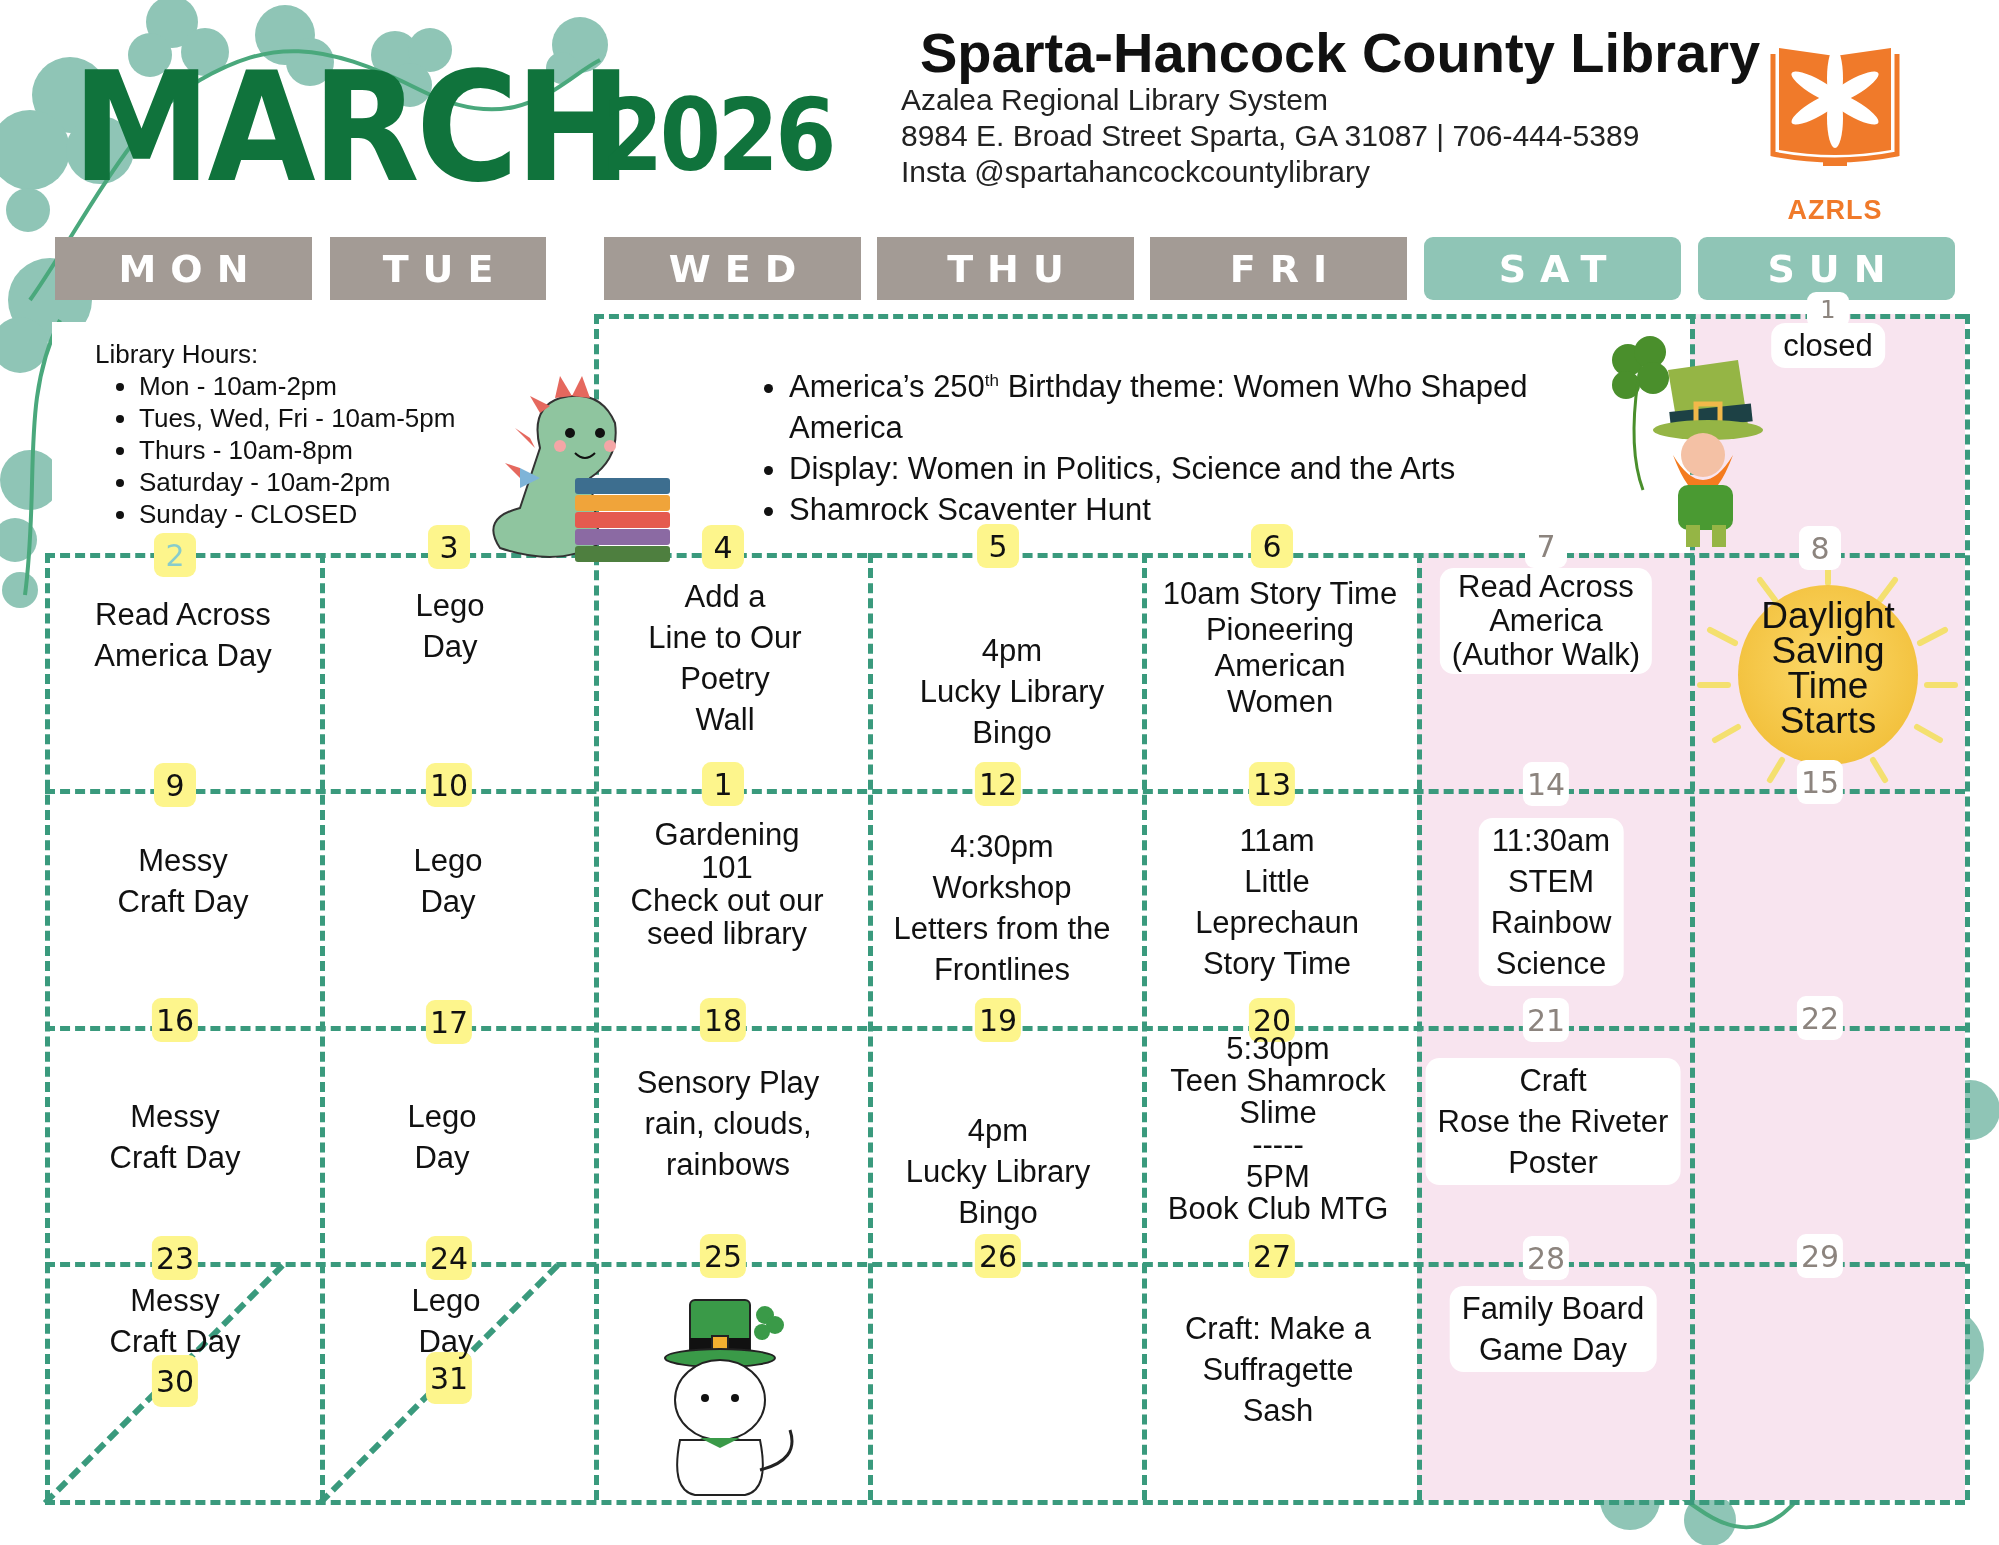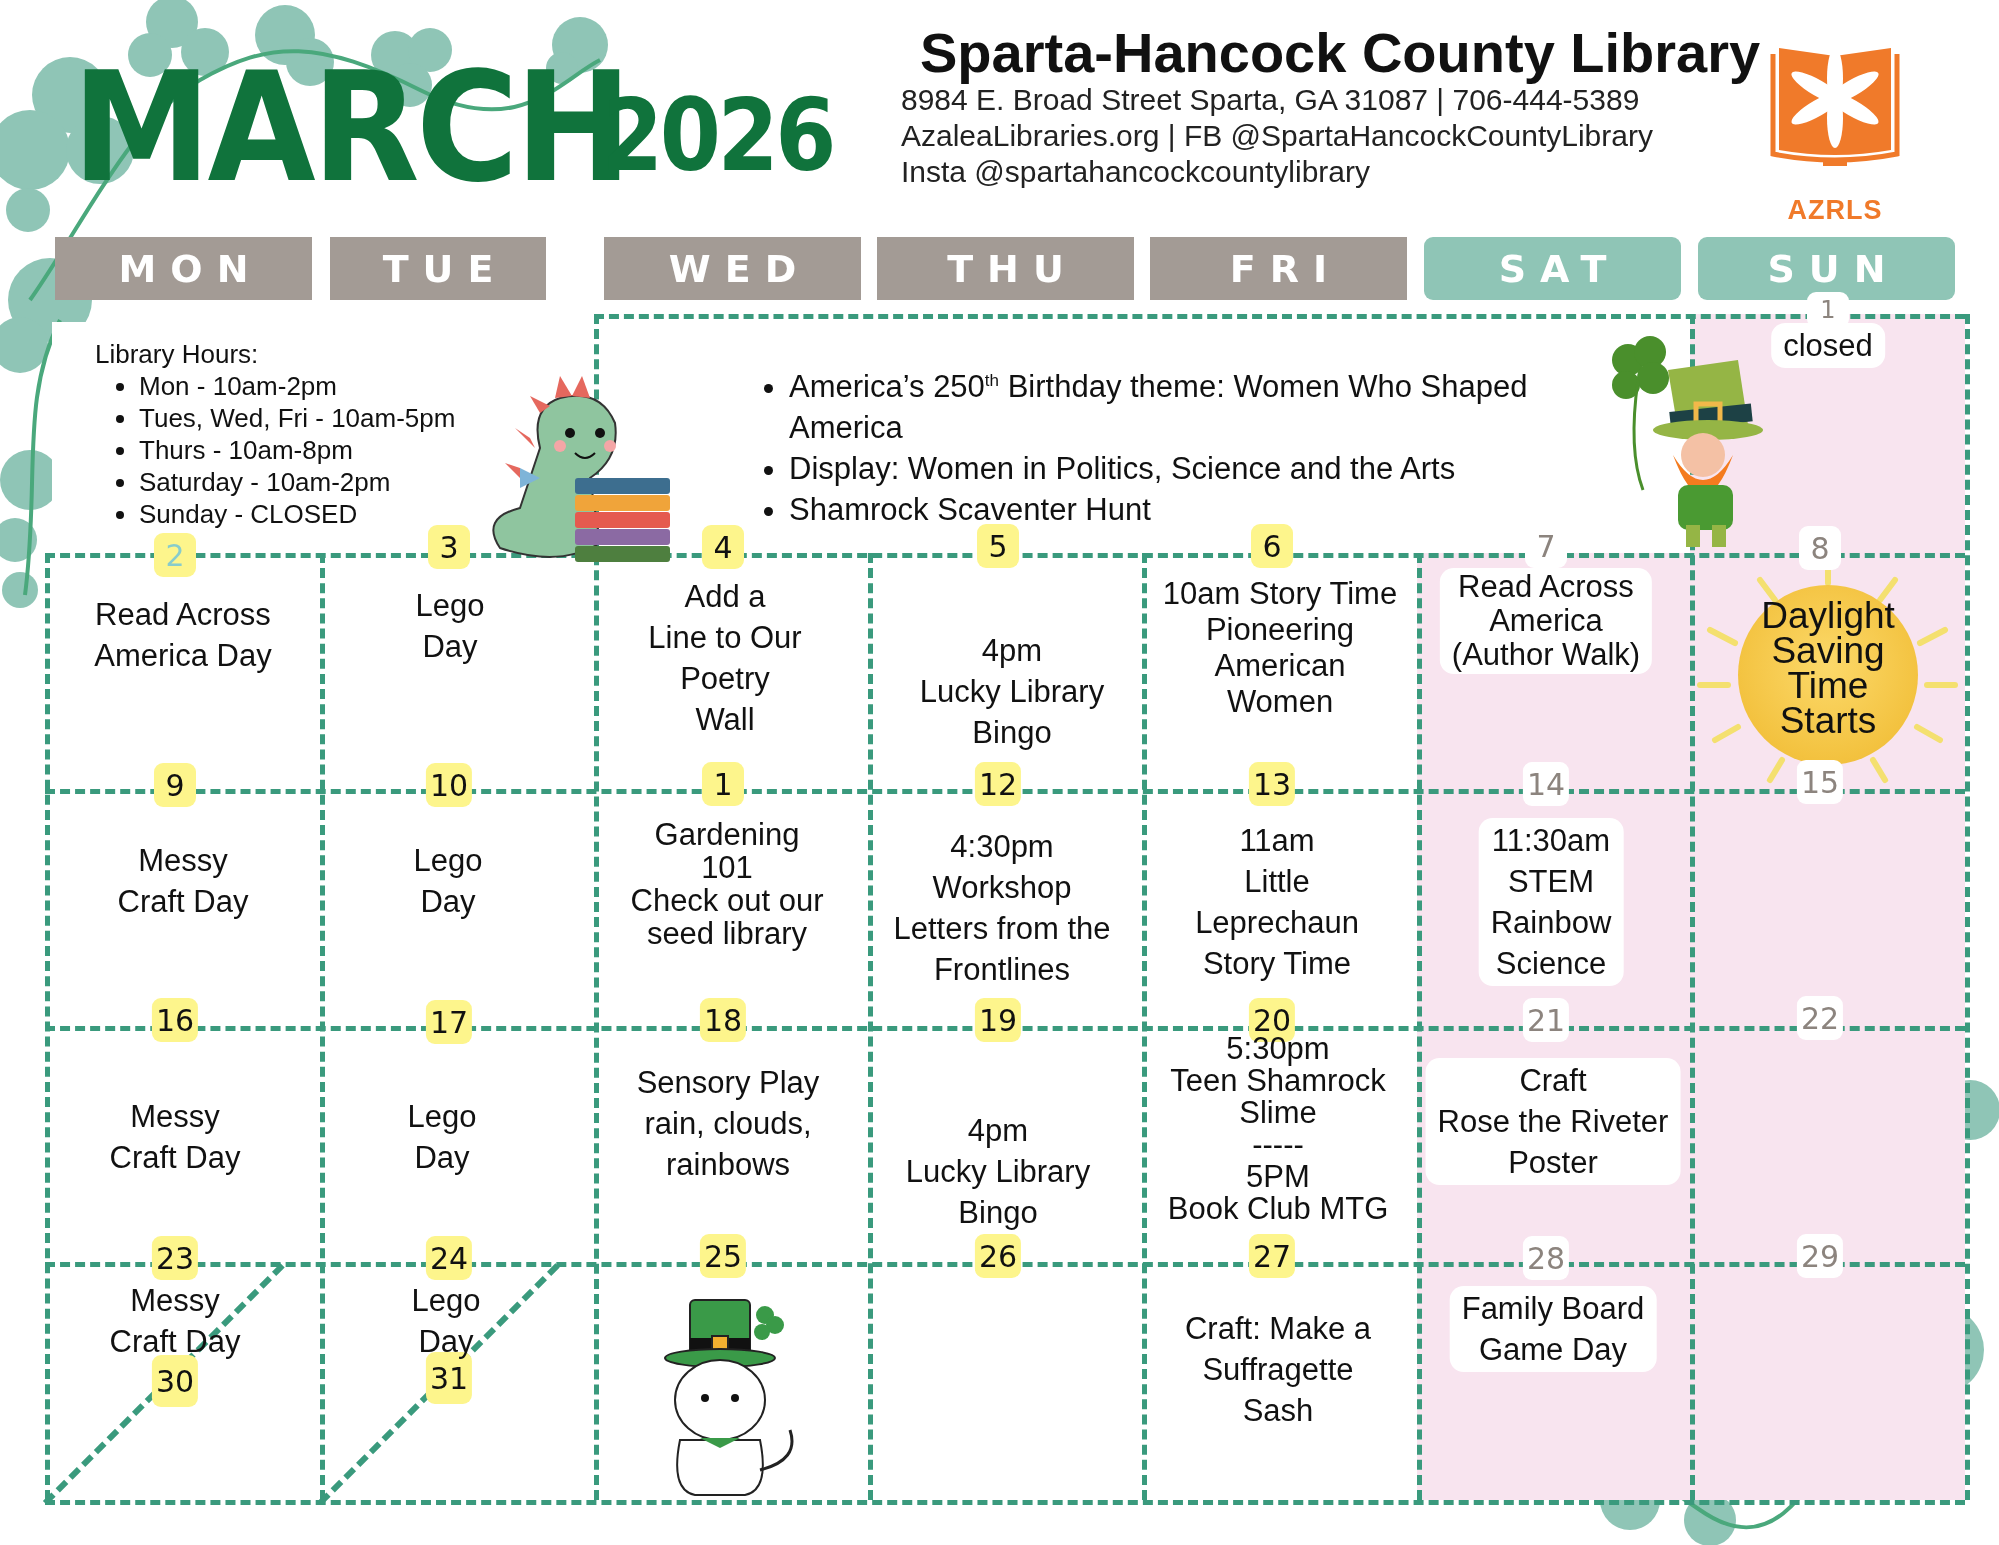--- a/index.html
+++ b/index.html
@@ -88,22 +88,22 @@
     <circle cx="340" cy="620" r="26"></circle>
   </g>
   <path d="M80 570 C 150 520, 230 540, 330 610 S 460 520, 520 460 S 560 260, 520 20" stroke="#4aa87c" stroke-width="4" fill="none"></path>
 </svg>
 
 <div class="title-month">MARCH</div>
 <div class="title-year">2026</div>
 
 <div class="lib-name">Sparta-Hancock County Library</div>
 <div class="lib-info">
+  <div>Azalea Regional Library System</div>
   <div>8984 E. Broad Street Sparta, GA 31087  |  706-444-5389</div>
-  <div>AzaleaLibraries.org | FB @SpartaHancockCountyLibrary</div>
   <div>Insta @spartahancockcountylibrary</div>
 </div>
 
 <svg class="logo" viewBox="0 0 140 140">
   <path d="M8 12 L8 112 Q70 124 132 112 L132 12" fill="none" stroke="#f07a2a" stroke-width="5"></path>
   <path d="M14 6 L70 14 L126 6 L126 108 Q70 118 14 108 Z" fill="#f07a2a"></path>
   <rect x="58" y="118" width="24" height="6" fill="#f07a2a"></rect>
   <g fill="#fff" transform="translate(70,56)">
     <ellipse rx="8" ry="30" transform="rotate(0) translate(0,-20)"></ellipse>
     <ellipse rx="8" ry="30" transform="rotate(60) translate(0,-20)"></ellipse>

